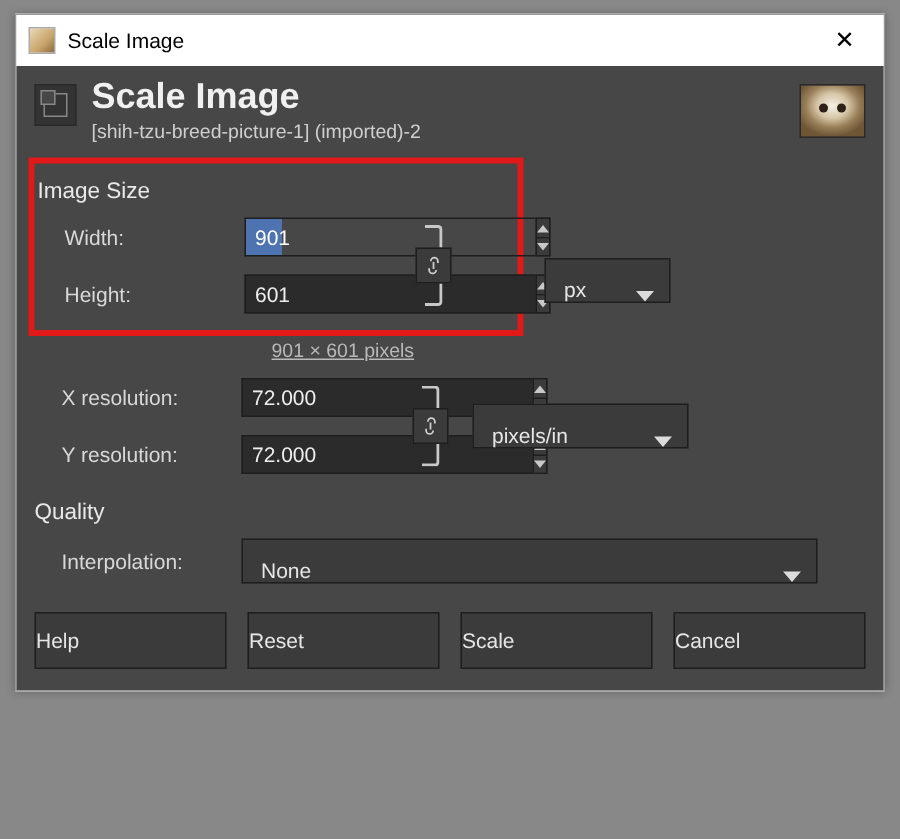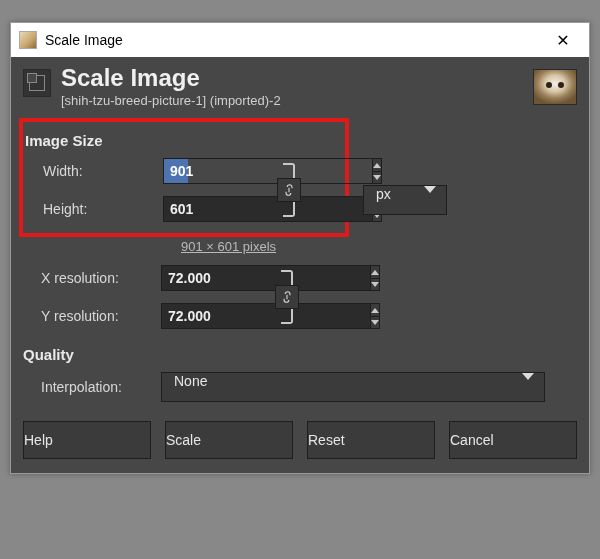--- a/index.html
+++ b/index.html
@@ -3,21 +3,21 @@
 <meta charset="utf-8">
 <style>
   html, body {
     margin: 0;
     padding: 0;
     font-family: "Segoe UI", Tahoma, sans-serif;
     background: #888;
   }
   .window {
     width: 578px;
-    margin: 22px auto;
+    margin: 9px auto;
     background: #fff;
     border: 1px solid #999;
     box-shadow: 0 0 6px rgba(0,0,0,0.3);
   }
   .titlebar {
     display: flex;
     align-items: center;
     height: 34px;
     background: #fff;
     color: #000;
@@ -101,21 +101,21 @@
     position:absolute;
     width:6px; height:6px;
     background:#2e2117;
     border-radius:50%;
     top:12px;
   }
   .thumb::before{ left:12px; }
   .thumb::after{ right:12px; }
 
   .section-heading {
-    font-weight:700;
+    font-weight:400;
     font-size:15px;
     color:#e9e9e9;
     margin: 6px 0 6px 0;
   }
 
   .form-block { margin-left: 18px; }
 
   .row {
     display:flex;
     align-items:center;
@@ -135,21 +135,20 @@
   }
   .spinner input {
     flex:1;
     background:#2b2b2b;
     border:1px solid #1e1e1e;
     border-right:none;
     color:#eee;
     padding: 0 6px;
     font-size:14px;
     outline:none;
-    font-weight:bold;
   }
   .spinner .spin-btns{
     width:18px;
     display:flex;
     flex-direction:column;
     border:1px solid #1e1e1e;
     background:#2b2b2b;
   }
   .spinner .sbtn{
     flex:1;
@@ -187,21 +186,21 @@
     background:#3b3b3b;
     border:1px solid #1e1e1e;
     display:flex;align-items:center;justify-content:center;
     cursor:pointer;
   }
   .chain .link svg{ width:14px; height:14px; stroke:#cfcfcf; fill:none; stroke-width:2; }
 
   
   .dropdown {
     display:flex;
-    align-items:flex-start;
+    align-items:flex-end;
     height:28px;
     background:#3b3b3b;
     border:1px solid #1e1e1e;
     color:#e6e6e6;
     padding: 0 10px 0 12px;
     cursor:pointer;
     min-width: 60px;
     justify-content:space-between;
     gap:10px;
   }
@@ -363,43 +362,47 @@
           </div>
         </div>
         <div class="chain">
           <div class="link">
             <svg viewBox="0 0 24 24">
               <path d="M9 7a4 4 0 0 1 8 0v2M15 17a4 4 0 0 1-8 0v-2M12 8v8"></path>
             </svg>
           </div>
         </div>
         <div style="width:12px"></div>
+        <div class="dropdown wide">
+          <span>pixels/in</span>
+          <div class="chev"></div>
+        </div>
       </div>
     </div>
 
     <div class="section-heading" style="margin-top:14px;">Quality</div>
     <div class="form-block">
       <div class="row" style="height:36px;">
         <div class="lbl">Interpolation:</div>
         <div class="dropdown full" style="max-width:360px;">
           <span>None</span>
           <div class="chev"></div>
         </div>
       </div>
     </div>
 
     <div class="actions">
       <div class="btn">
           <span>Help</span>
         </div>
       <div class="btn">
+          <span>Reset</span>
+        </div>
+      <div class="btn">
           <span>Scale</span>
-        </div>
-      <div class="btn">
-          <span>Reset</span>
         </div>
       <div class="btn">
           <span>Cancel</span>
         </div>
     </div>
 
   </div>
 </div>
 
 </body></html>

